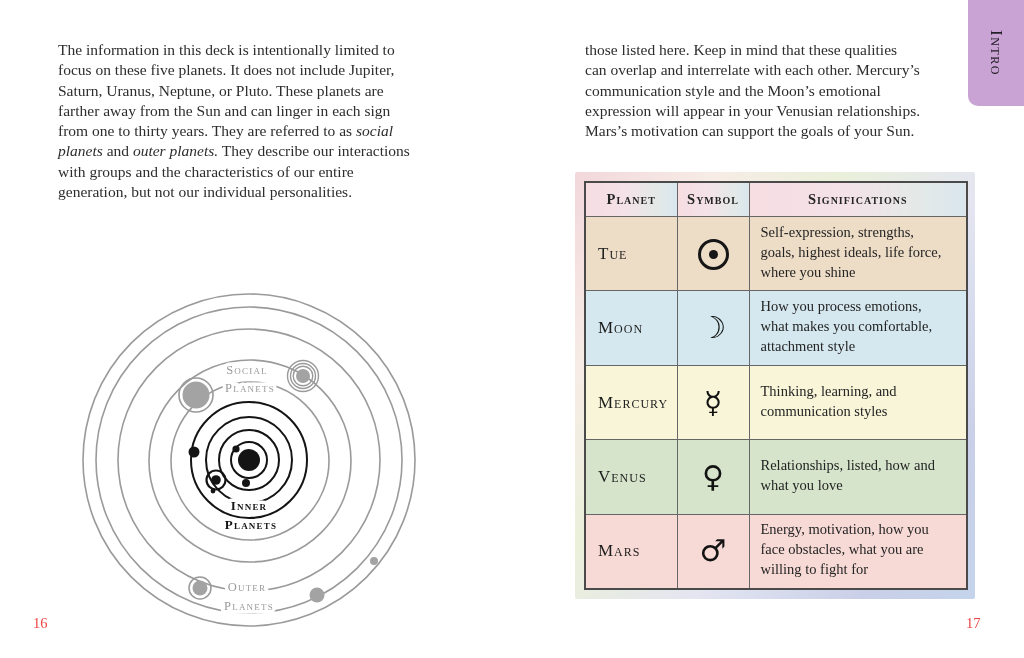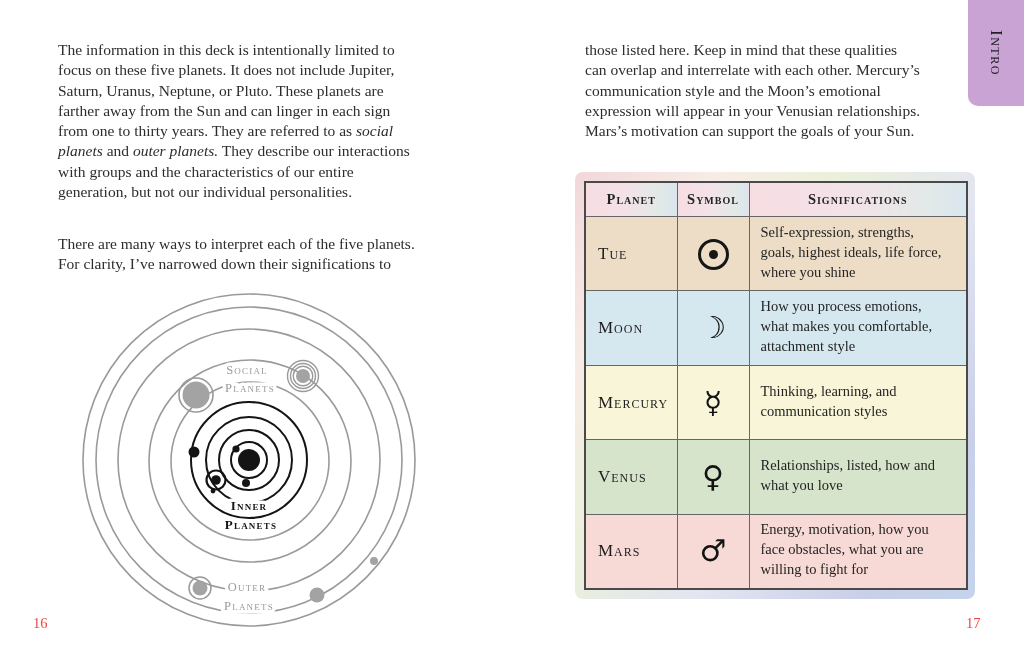--- a/index.html
+++ b/index.html
@@ -24,21 +24,21 @@
     position:absolute; left:968px; top:0; width:56px; height:106px;
     background:#c8a3d3; border-bottom-left-radius:10px;
     display:flex; align-items:center; justify-content:center;
     writing-mode:vertical-rl;
     font-variant:small-caps; font-size:17px; letter-spacing:1.5px; color:#241f28;
   }
 
   .table-frame {
     position:absolute; left:575px; top:172px; width:400px; height:427px;
     background:linear-gradient(125deg,#f2d7db 0%,#f7ece6 20%,#eaf0da 38%,#e3e5f1 60%,#c9cfe8 84%,#c4d4ec 100%);
-    border-radius:8px; padding:9px;
+    border-radius:2px; padding:9px;
   }
   table.sig { width:382px; height:409px; border-collapse:collapse; border:2px solid #4a4a4a; background:#fff; table-layout:fixed; }
   table.sig td, table.sig th { border:1.5px solid #666; vertical-align:middle; }
   col.c-planet { width:92px; } col.c-symbol { width:72px; } col.c-sig { width:218px; }
   tr.hdr { height:34px; }
   tr.hdr th {
     background:linear-gradient(90deg,#f6dde2 0%,#f3e2e8 45%,#e3e9e8 80%,#d9e6ee 100%);
     font-variant:small-caps; font-weight:bold; font-size:14.5px; letter-spacing:1px; color:#242424; text-align:center;
   }
   tr.planet-row { height:73px; }
@@ -60,22 +60,20 @@
 
   <div class="para left-para1"><span>The information in this deck is intentionally limited to
 focus on these five planets. It does not include Jupiter,
 Saturn, Uranus, Neptune, or Pluto. These planets are
 farther away from the Sun and can linger in each sign
 from one to thirty years. They are referred to as </span><em>social
 planets</em><span> and </span><em>outer planets.</em><span> They describe our interactions
 with groups and the characteristics of our entire
 generation, but not our individual personalities.</span></div>
 
-  <div class="para left-para2">There are many ways to interpret each of the five planets.
-For clarity, I’ve narrowed down their significations to</div>
 
   <svg class="diagram" viewBox="0 0 380 348" xmlns="http://www.w3.org/2000/svg">
 
     <g fill="none" stroke="#9a9a9a" stroke-width="1.6">
       <circle cx="189" cy="174" r="166"></circle>
       <circle cx="189" cy="174" r="153"></circle>
       <circle cx="189" cy="174" r="131"></circle>
       <circle cx="190" cy="175" r="101"></circle>
       <circle cx="190" cy="175" r="79"></circle>
     </g>

